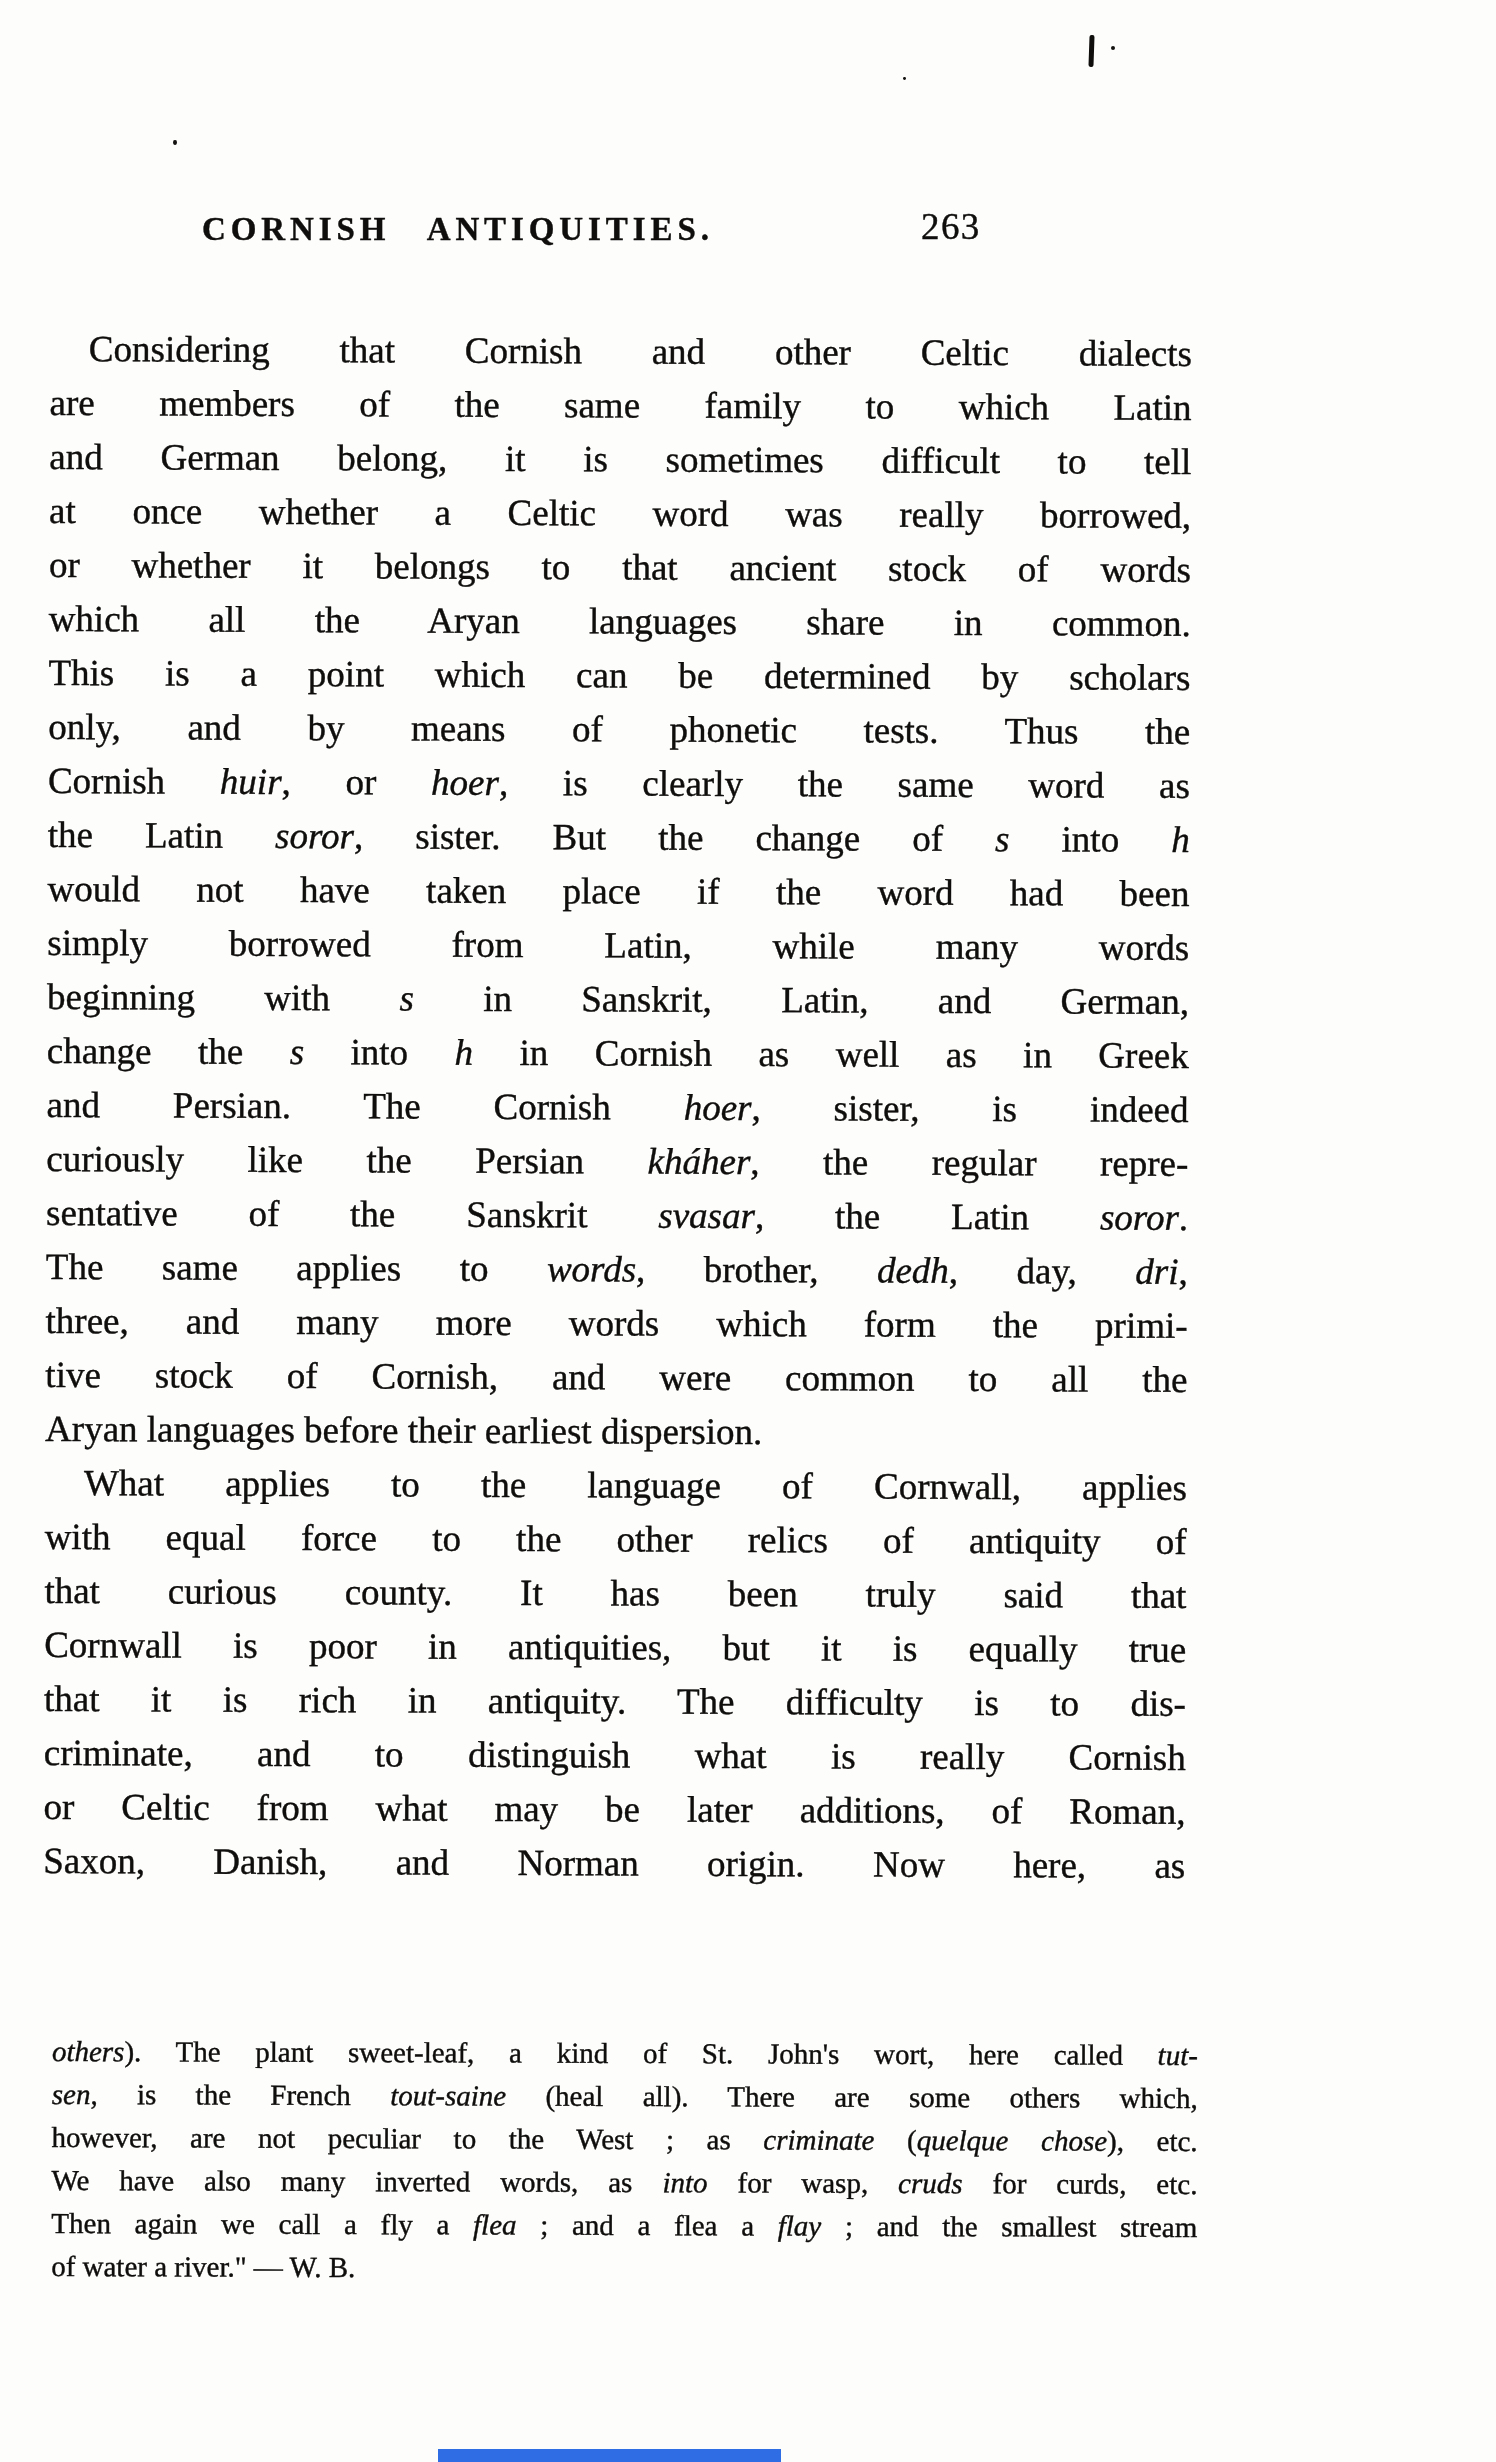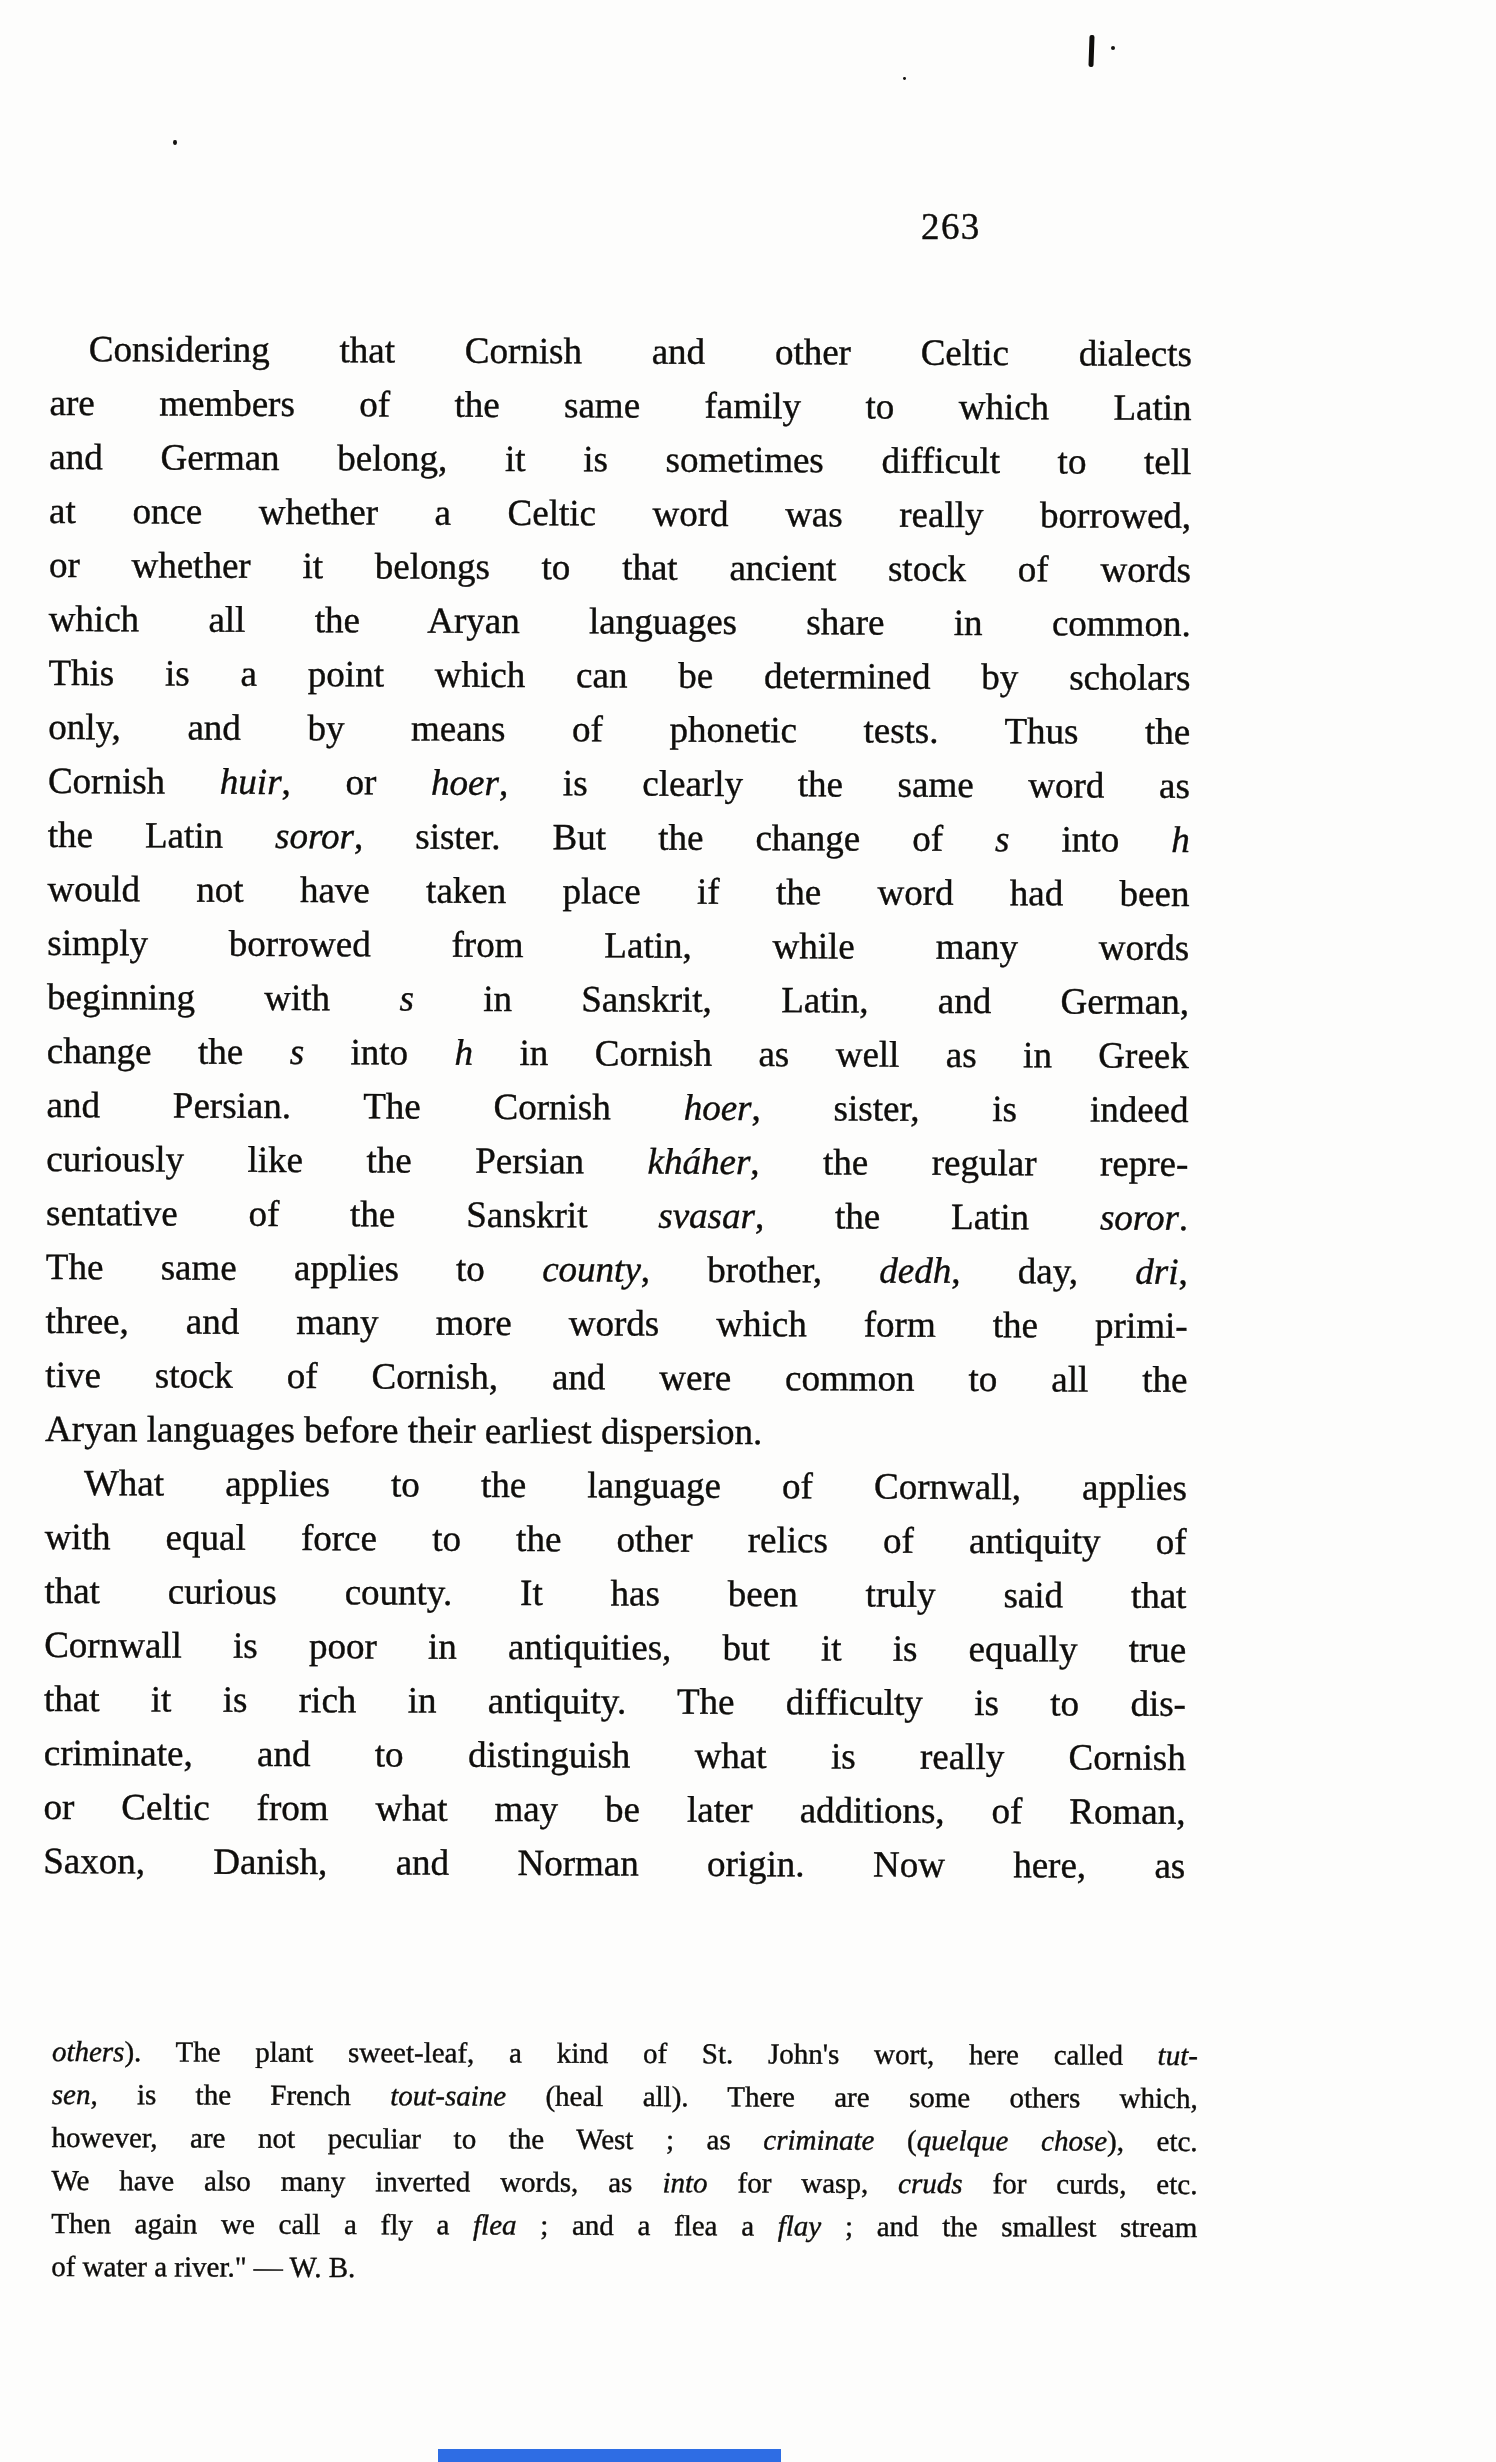--- a/index.html
+++ b/index.html
@@ -49,20 +49,21 @@
   .speck.s3 { left:903px; top:77px; width:2.8px; height:2.8px; }
 
   .blue-bar { position:absolute; left:438px; top:2449px; width:343px; height:13.3px; background:#2e6de4; }
 </style>
 </head>
 <body style="background: rgb(253, 253, 252); color: rgb(15, 14, 12);">
 
 <div class="page">
 
   <div class="running-head">
+    <span class="head-title">CORNISH ANTIQUITIES.</span>
     <span class="page-number">263</span>
   </div>
 
   <div class="body-text" id="body-text">
       <div class="para">
         <div class="line just indent">Considering that Cornish and other Celtic dialects</div>
         <div class="line just">are members of the same family to which Latin</div>
         <div class="line just">and German belong, it is sometimes difficult to tell</div>
         <div class="line just">at once whether a Celtic word was really borrowed,</div>
         <div class="line just">or whether it belongs to that ancient stock of words</div>
@@ -71,21 +72,21 @@
         <div class="line just">only, and by means of phonetic tests. Thus the</div>
         <div class="line just">Cornish <i>huir</i>, or <i>hoer</i>, is clearly the same word as</div>
         <div class="line just">the Latin <i>soror</i>, sister. But the change of <i>s</i> into <i>h</i></div>
         <div class="line just">would not have taken place if the word had been</div>
         <div class="line just">simply borrowed from Latin, while many words</div>
         <div class="line just">beginning with <i>s</i> in Sanskrit, Latin, and German,</div>
         <div class="line just">change the <i>s</i> into <i>h</i> in Cornish as well as in Greek</div>
         <div class="line just">and Persian. The Cornish <i>hoer</i>, sister, is indeed</div>
         <div class="line just">curiously like the Persian <i>kháher</i>, the regular repre-</div>
         <div class="line just">sentative of the Sanskrit <i>svasar</i>, the Latin <i>soror</i>.</div>
-        <div class="line just">The same applies to <i>county</i>, brother, <i>dedh</i>, day, <i>dri</i>,</div>
+        <div class="line just">The same applies to <i>words</i>, brother, <i>dedh</i>, day, <i>dri</i>,</div>
         <div class="line just">three, and many more words which form the primi-</div>
         <div class="line just">tive stock of Cornish, and were common to all the</div>
         <div class="line">Aryan languages before their earliest dispersion.</div>
       </div>
       <div class="para">
         <div class="line just indent">What applies to the language of Cornwall, applies</div>
         <div class="line just">with equal force to the other relics of antiquity of</div>
         <div class="line just">that curious county. It has been truly said that</div>
         <div class="line just">Cornwall is poor in antiquities, but it is equally true</div>
         <div class="line just">that it is rich in antiquity. The difficulty is to dis-</div>

